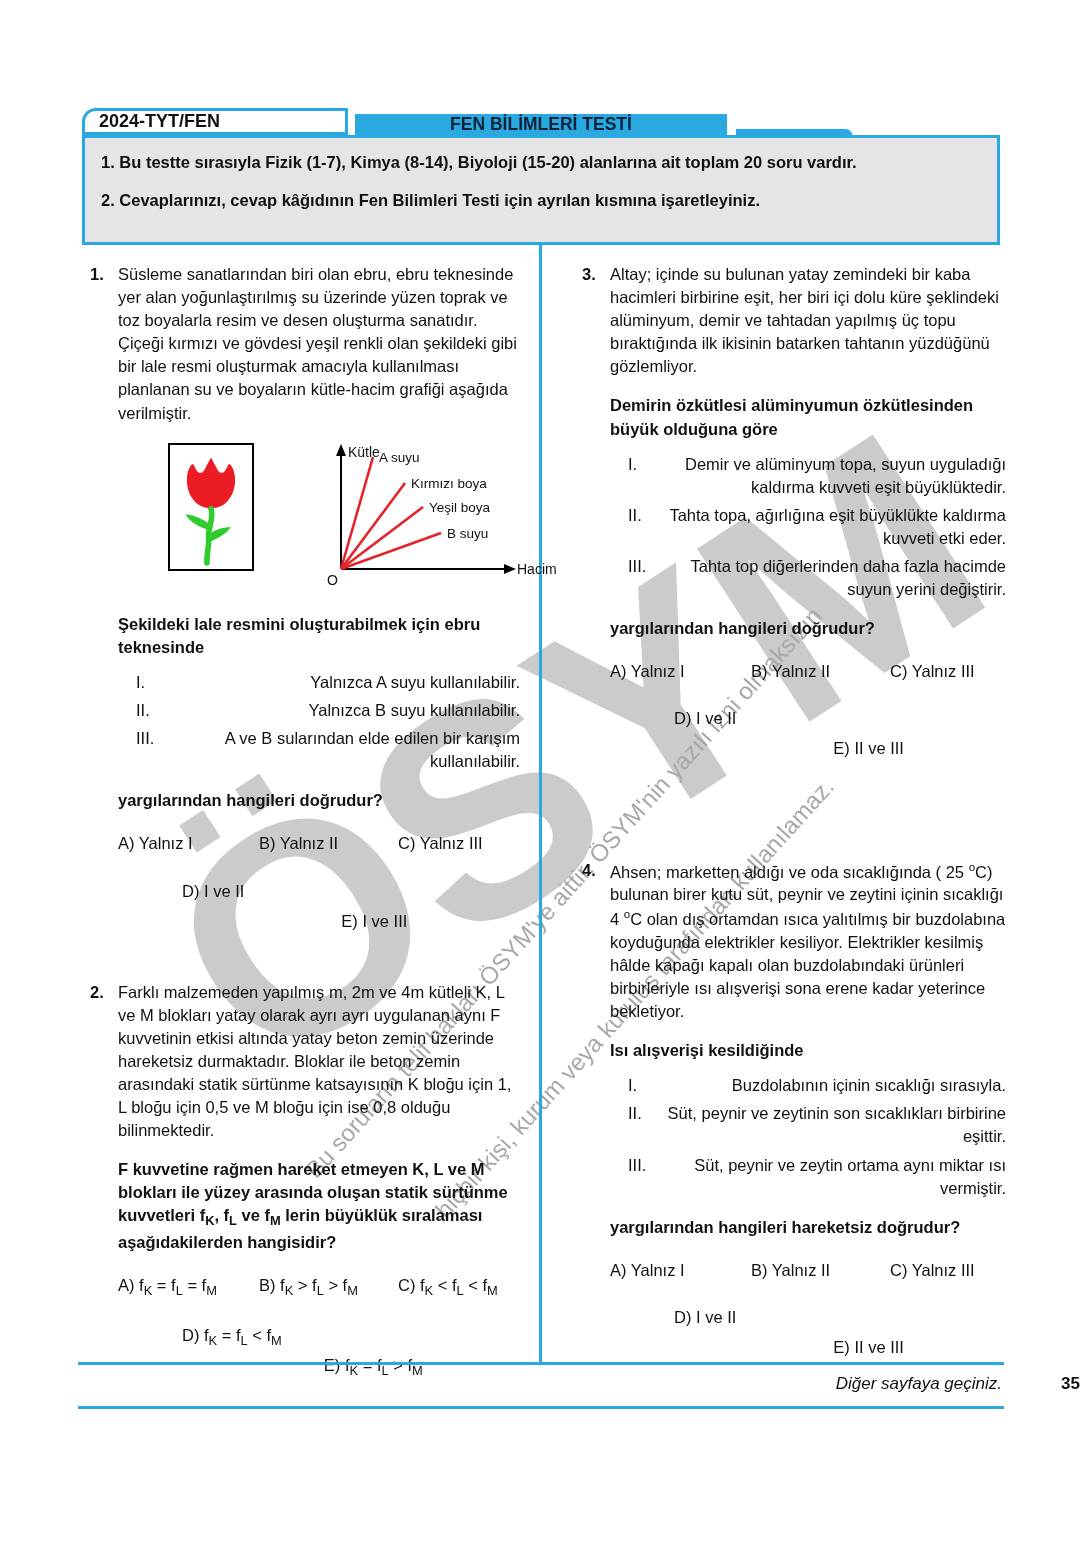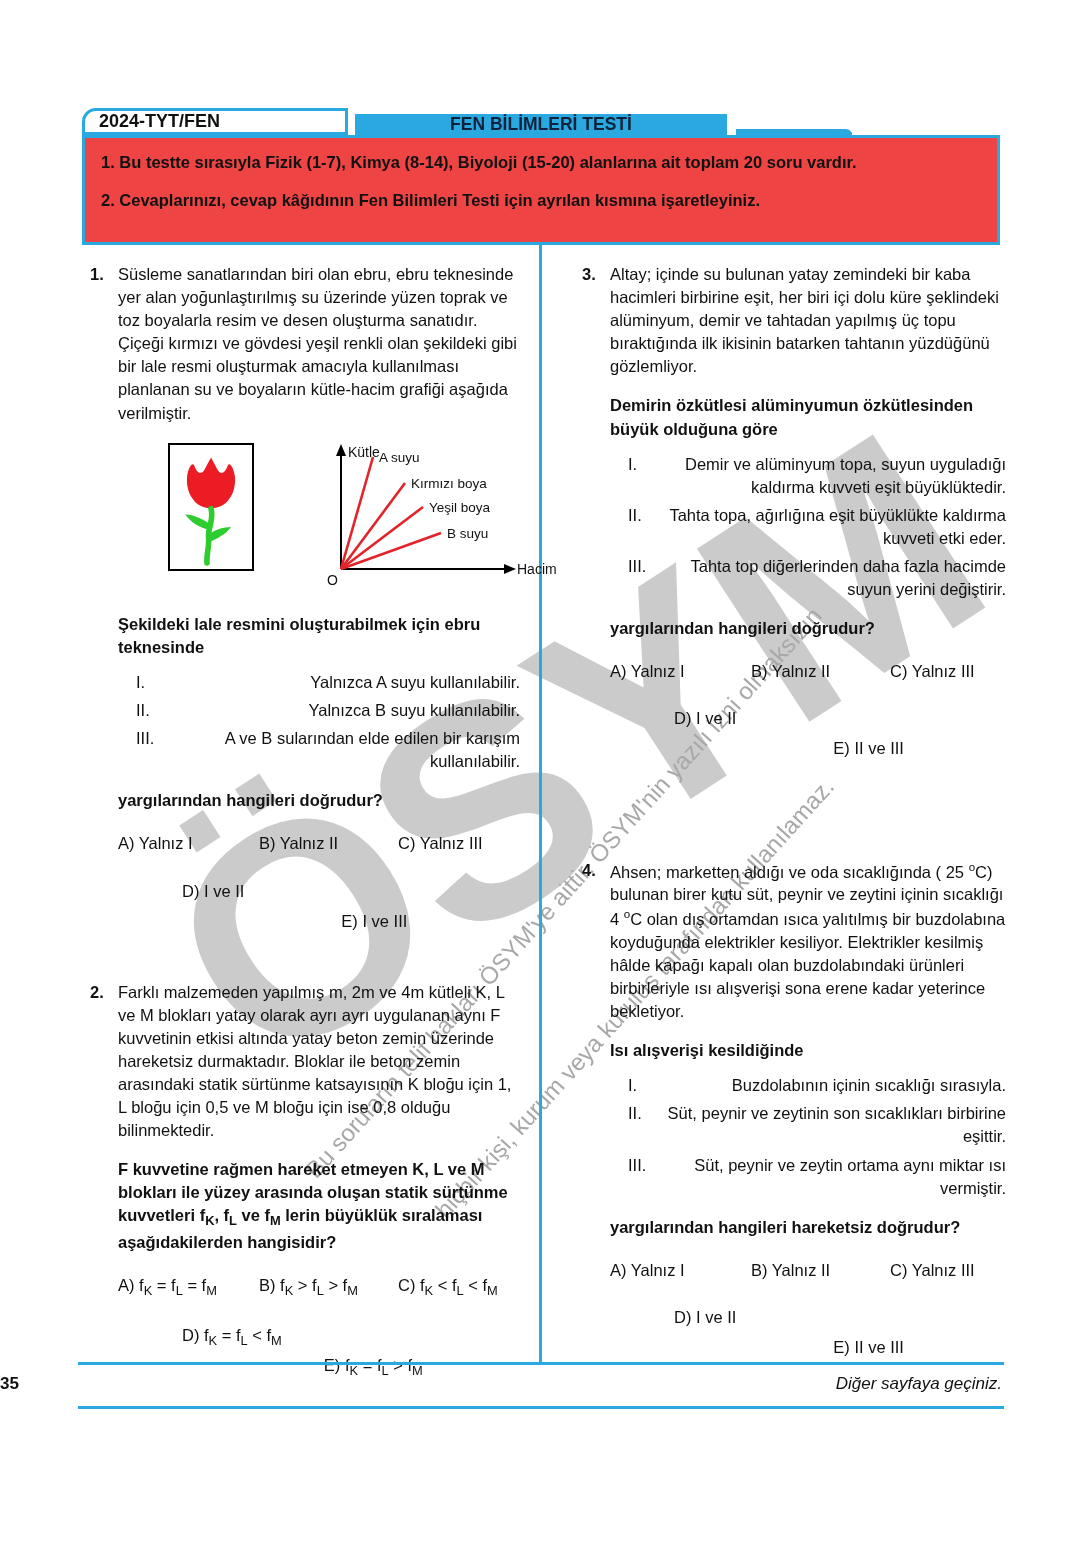--- a/index.html
+++ b/index.html
@@ -32,29 +32,29 @@
   .hbox-left{
     width:266px;background:#fff;border:3px solid var(--cyan);border-radius:14px 0 0 0;
     display:flex;align-items:center;padding-left:14px;font-weight:bold;font-size:18px;
   }
   .hbox-mid{
     width:372px;margin-left:7px;background:var(--cyan);display:flex;align-items:center;
     justify-content:center;font-weight:bold;font-size:17.5px;color:#10223b;
   }
   .hbox-right{flex:1;margin-left:9px;background:#fff;border:3px solid var(--cyan);border-radius:0 16px 0 0;}
   .instructions{
-    position:absolute;left:82px;top:135px;width:918px;height:110px;z-index:2;background:#ef4444;
+    position:absolute;left:82px;top:135px;width:918px;height:110px;z-index:2;background:#e5e5e5;
     border:3px solid var(--cyan);padding:15px 16px 16px 16px;font-weight:bold;font-size:16.5px;
   }
   .instr-line{margin-bottom:19px;}
   
   .divider-v{position:absolute;left:539px;top:245px;width:3px;height:1119px;background:var(--cyan);z-index:1;}
   .footer-line1{position:absolute;left:78px;top:1362px;width:926px;height:3px;background:var(--cyan);z-index:2;}
   .footer-line2{position:absolute;left:78px;top:1406px;width:926px;height:3px;background:var(--cyan);z-index:2;}
-  .page-num{position:absolute;left:0;top:1374px;width:1080px;text-align:left;font-weight:bold;font-size:17px;z-index:2;}
+  .page-num{position:absolute;left:0;top:1374px;width:1080px;text-align:right;font-weight:bold;font-size:17px;z-index:2;}
   .next-page{position:absolute;right:78px;top:1374px;font-style:italic;font-size:17px;z-index:2;}
   
   .col{position:absolute;z-index:1;font-size:16.5px;line-height:1.4;}
   .col-left{left:90px;top:263px;width:430px;}
   .col-right{left:582px;top:263px;width:424px;}
   .question{display:flex;}
   .qnum{width:28px;flex:none;font-weight:bold;}
   .qtext{flex:1;}
   .qcontent{margin-left:28px;}
   .bold-para{font-weight:bold;margin-top:16px;}

